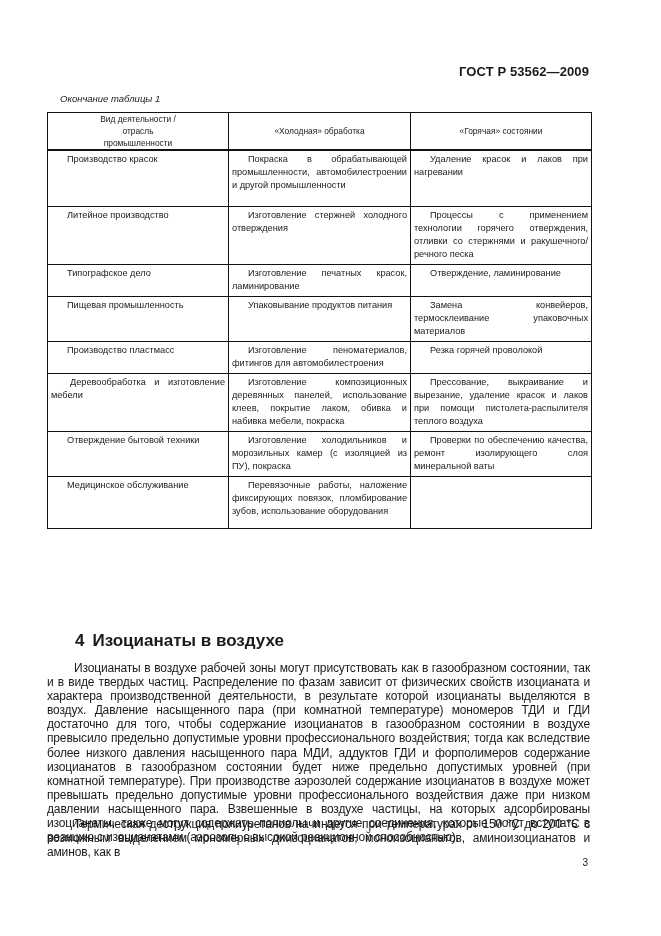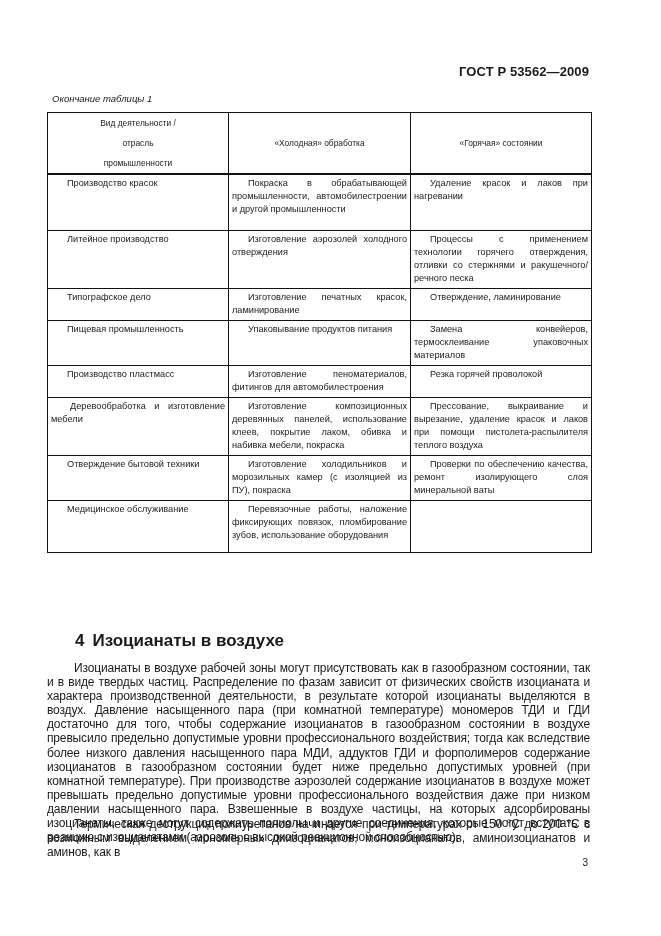--- a/index.html
+++ b/index.html
@@ -1,21 +1,21 @@
 <!DOCTYPE html>
 <html><head>
 <meta charset="utf-8">
 <style>
   html, body { margin: 0; padding: 0; background: #ffffff; }
   body { width: 661px; height: 936px; position: relative; overflow: hidden; font-family: "Liberation Sans", sans-serif; color: #1a1a1a; }
   .doc-code { position: absolute; top: 64px; right: 72px; font-size: 13px; font-weight: bold; letter-spacing: 0.1px; }
-  .table-caption { position: absolute; top: 93px; left: 52px; font-size: 9.5px; font-style: italic; }
+  .table-caption { position: absolute; top: 93px; left: 60px; font-size: 9.5px; font-style: italic; }
   table.t { position: absolute; top: 112px; left: 47px; width: 544px; border-collapse: collapse; font-size: 9.2px; line-height: 13px; table-layout: fixed; }
   table.t td, table.t th { border: 1px solid #111; vertical-align: top; padding: 2px 3px 3px 3px; }
-  table.t th { font-weight: normal; font-size: 8.4px; line-height: 20px; vertical-align: middle; text-align: center; border-bottom: 2px solid #111; height: 30px; padding: 0 4px; }
+  table.t th { font-weight: normal; font-size: 8.4px; line-height: 12px; vertical-align: middle; text-align: center; border-bottom: 2px solid #111; height: 30px; padding: 0 4px; }
   table.t col.c1 { width: 181px; }
   table.t col.c2 { width: 182px; }
   table.t col.c3 { width: 181px; }
   .ind { text-indent: 16px; }
   .just { text-align: justify; }
   .c1txt { padding-left: 19px !important; }
   .c1wrap { text-indent: 19px; padding-left: 3px !important; }
   .section-title { position: absolute; top: 631px; left: 75px; font-size: 17px; font-weight: bold; }
   .section-title .num { margin-right: 8px; }
   .para { position: absolute; left: 47px; width: 543px; font-size: 12px; line-height: 14.1px; text-align: justify; text-indent: 27px; letter-spacing: -0.15px; }
@@ -44,21 +44,21 @@
     </tr>
   </thead>
   <tbody id="tbody">
       <tr style="height: 56px;">
         <td class="c1txt">Производство красок</td>
         <td class="ind just">Покраска в обрабатывающей промышленности, автомобилестроении и другой промышленности</td>
         <td class="ind just">Удаление красок и лаков при нагревании</td>
       </tr>
       <tr style="height: 40px;">
         <td class="c1txt">Литейное производство</td>
-        <td class="ind just">Изготовление аэрозолей холодного отверждения</td>
+        <td class="ind just">Изготовление стержней холодного отверждения</td>
         <td class="ind just">Процессы с применением технологии горячего отверждения, отливки со стержнями и ракушечного/речного песка</td>
       </tr>
       <tr style="height: 28px;">
         <td class="c1txt">Типографское дело</td>
         <td class="ind just">Изготовление печатных красок, ламинирование</td>
         <td class="ind just">Отверждение, ламинирование</td>
       </tr>
       <tr style="height: 32px;">
         <td class="c1txt">Пищевая промышленность</td>
         <td class="ind just">Упаковывание продуктов питания</td>

